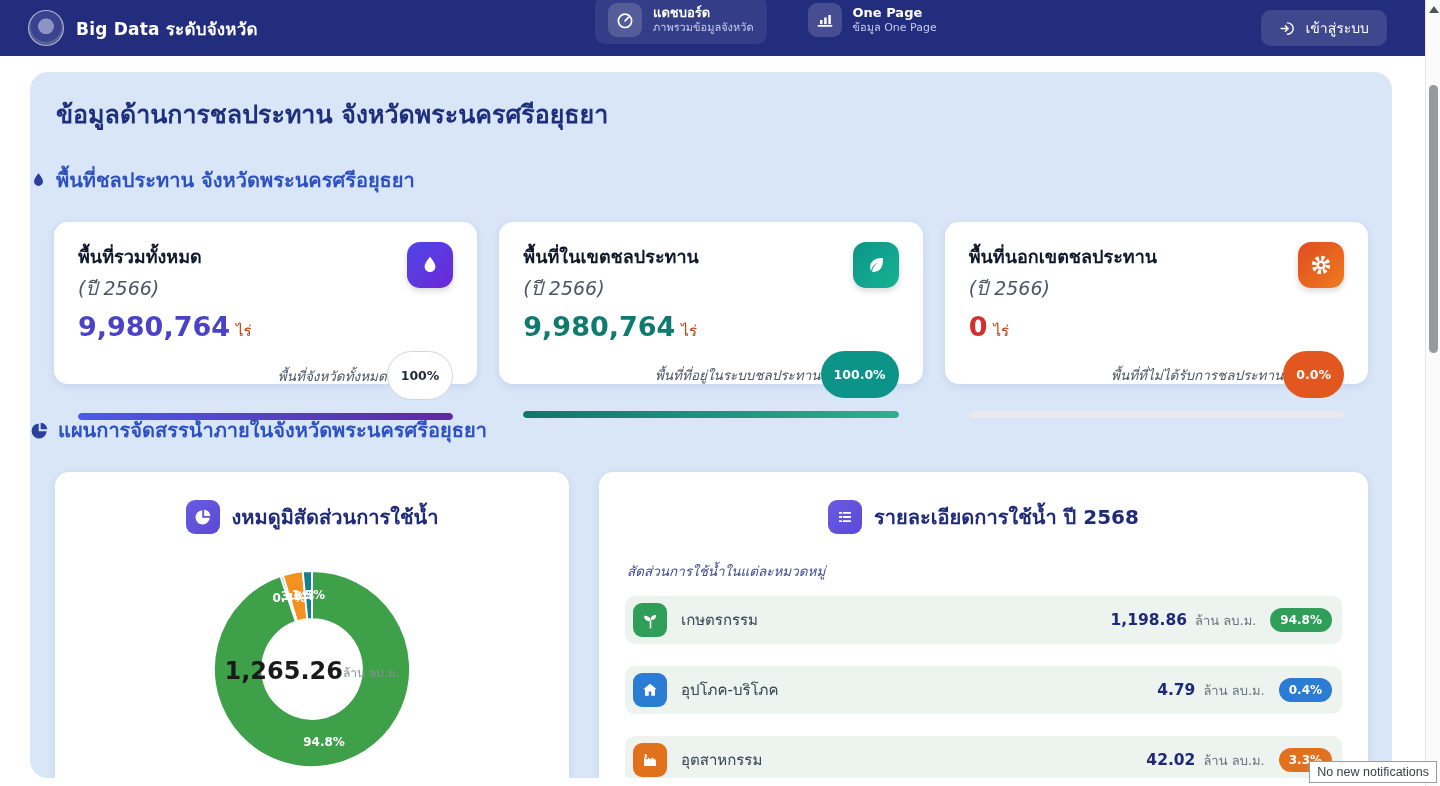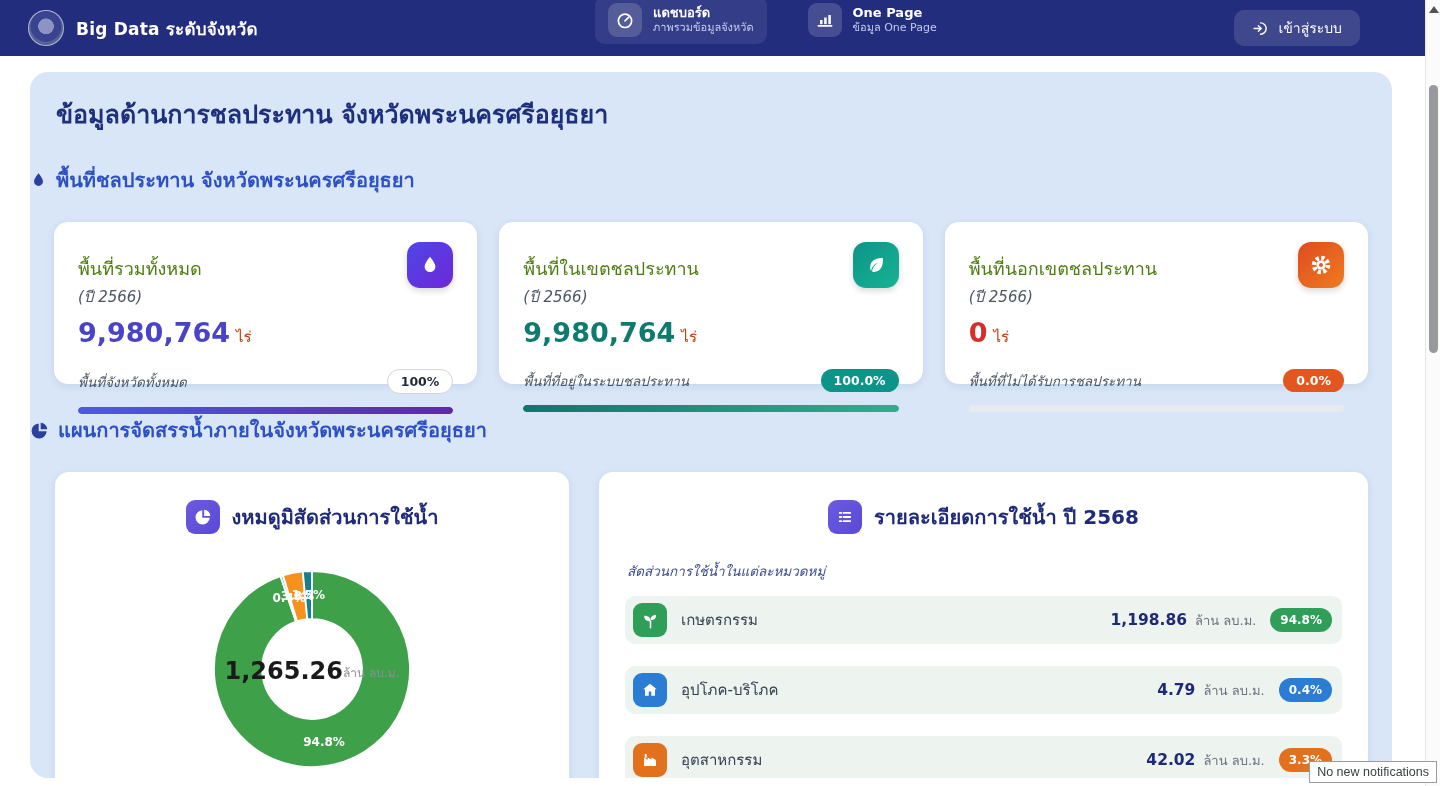--- a/index.html
+++ b/index.html
@@ -15,43 +15,43 @@
     border:1.5px solid rgba(255,255,255,.55); }
   .brand-text { color:#ffffff; font-weight:700; font-size:17px; letter-spacing:.2px; }
   .nav-center { position:absolute; left:595px; top:0; height:40px; display:flex; align-items:center; gap:28px; }
   .nav-item { display:flex; align-items:center; gap:11px; padding:7px 13px; border-radius:10px; cursor:pointer; }
   .nav-item.active { background:rgba(255,255,255,.08); }
   .nav-tile { width:34px; height:34px; border-radius:9px; background:rgba(255,255,255,.16);
     display:flex; align-items:center; justify-content:center; }
   .nav-texts { display:flex; flex-direction:column; line-height:1.25; }
   .nav-label { color:#ffffff; font-weight:700; font-size:13px; }
   .nav-sublabel { color:#c3c9ee; font-size:11px; }
-  .login-btn { position:absolute; right:65px; top:10px; height:36px; padding:0 18px;
+  .login-btn { position:absolute; right:38px; top:10px; height:36px; padding:0 18px;
     background:rgba(255,255,255,.13); border:none; border-radius:10px; color:#fff;
     font-size:14px; display:flex; align-items:center; gap:9px; cursor:pointer;
     font-family:inherit; }
 
   
   .panel { position:absolute; left:30px; top:72px; width:1362px; height:706px;
     background:#d8e6f7; border-radius:18px; overflow:hidden; }
   .h1 { color:#1e2f7d; font-size:25px; font-weight:700; padding:22px 0 0 26px; }
   .section-title { display:flex; align-items:center; justify-content:flex-start; gap:9px;
     color:#2d50c5; font-size:20px; font-weight:700; margin-top:30px; }
 
   
   .stat-row { display:flex; gap:22px; margin:26px 24px 0 24px; }
   .stat-card { position:relative; flex:1; background:#ffffff; border-radius:14px;
     box-shadow:0 2px 8px rgba(30,58,138,.10); padding:20px 24px 16px 24px; height:162px; }
-  .stat-title { color:#4d7c0f; font-size:18px; font-weight:400;margin-top:12px; }
-  .stat-year { color:#4b5563; font-size:15px; font-style:italic; margin-top:2px; }
+  .stat-title { color:#0f172a; font-size:18px; font-weight:700; }
+  .stat-year { color:#4b5563; font-size:19px; font-style:italic; margin-top:2px; }
   .stat-value { font-size:27px; font-weight:700; margin-top:8px; }
   .stat-unit { font-size:15px; font-weight:400; color:#c2410c; margin-left:6px; }
-  .stat-foot { display:flex; align-items:center; justify-content:space-between; margin-top:20px; }
+  .stat-foot { display:flex; align-items:center; justify-content:flex-end; margin-top:8px; }
   .stat-desc { color:#4b5563; font-size:13.5px; font-style:italic; }
-  .badge { border-radius:999px; padding:4px 13px; font-size:12.5px; font-weight:700; }
+  .badge { border-radius:999px; padding:16px 13px; font-size:12.5px; font-weight:700; }
   .badge-outline { background:#fff; border:1px solid #d1d5db; color:#1f2937; }
   .badge-teal { background:#0d9488; color:#fff; }
   .badge-orange { background:#e2571f; color:#fff; }
   .icon-tile { position:absolute; top:20px; right:24px; width:46px; height:46px; border-radius:13px;
     display:flex; align-items:center; justify-content:center; box-shadow:0 3px 6px rgba(0,0,0,.15); }
   .tile-indigo { background:linear-gradient(135deg,#4f46e5,#6d28d9); }
   .tile-teal { background:linear-gradient(135deg,#0d9488,#17b394); }
   .tile-red { background:linear-gradient(135deg,#df4b20,#ef7c1f); }
   .progress { height:7px; border-radius:4px; background:#e8eaee; margin-top:13px; overflow:hidden; }
   .progress > div { height:100%; border-radius:4px; }

